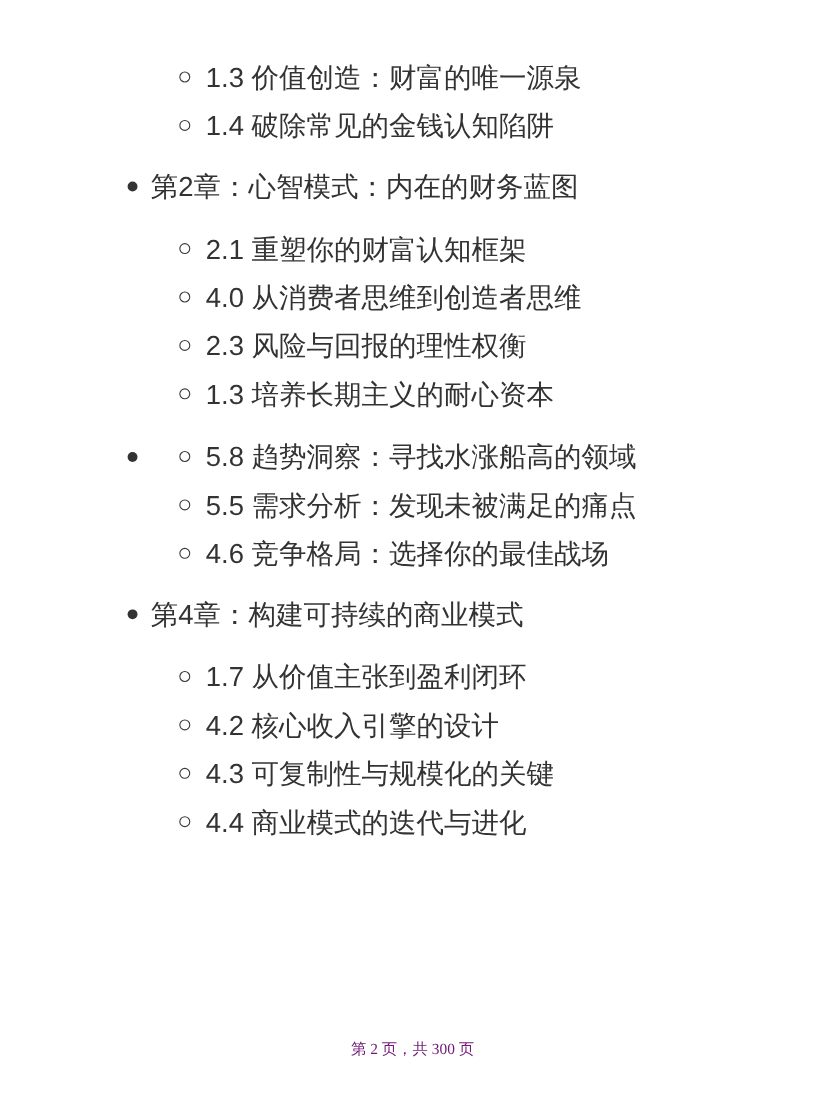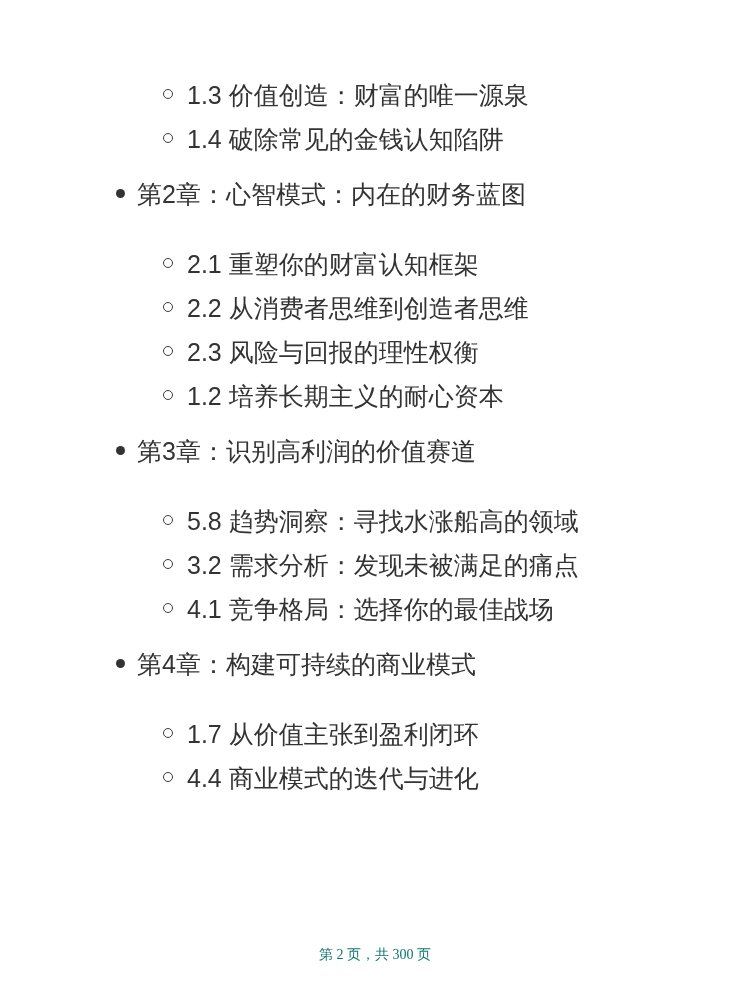--- a/index.html
+++ b/index.html
@@ -12,21 +12,21 @@
     height: 1000px;
     overflow: hidden;
     font-family: "Liberation Sans", sans-serif;
     color: #333333;
   }
   .page {
     position: relative;
     box-sizing: border-box;
     width: 750px;
     height: 1000px;
-    padding: 68px 40px 0 137px;
+    padding: 44px 40px 0 137px;
   }
   ul {
     list-style: none;
     margin: 0;
     padding: 0;
   }
   li {
     position: relative;
     font-size: 25px;
     line-height: 34px;
@@ -55,60 +55,62 @@
     content: "";
     position: absolute;
     left: -21px;
     top: 12px;
     width: 9px;
     height: 9px;
     border-radius: 50%;
     background: #333333;
   }
   .chapters .sections {
-    margin-top: 36px;
+    margin-top: 23px;
   }
   .chapter-title {
     display: inline;
   }
   .page-footer {
     position: absolute;
     left: 0;
     right: 0;
     top: 945px;
     text-align: center;
     font-family: "Liberation Serif", serif;
     font-size: 14px;
     line-height: 20px;
-    color: #0f766e;
+    color: #701a75;
   }
 </style>
 </head>
 <body>
 
 <main class="page">
   <section>
     <ul class="sections leading">
         <li>1.3 价值创造：财富的唯一源泉</li>
         <li>1.4 破除常见的金钱认知陷阱</li>
       </ul>
     <ul class="chapters">
         <li><span class="chapter-title">第2章：心智模式：内在的财务蓝图</span><ul class="sections">
             <li>2.1 重塑你的财富认知框架</li>
-            <li>2.2 从消费者思维到创造者思维</li>
+            <li>4.0 从消费者思维到创造者思维</li>
             <li>2.3 风险与回报的理性权衡</li>
-            <li>1.2 培养长期主义的耐心资本</li>
+            <li>1.3 培养长期主义的耐心资本</li>
           </ul></li>
-        <li><span class="chapter-title">第3章：识别高利润的价值赛道</span><ul class="sections">
+        <li><ul class="sections">
             <li>5.8 趋势洞察：寻找水涨船高的领域</li>
-            <li>3.2 需求分析：发现未被满足的痛点</li>
-            <li>4.1 竞争格局：选择你的最佳战场</li>
+            <li>5.5 需求分析：发现未被满足的痛点</li>
+            <li>4.6 竞争格局：选择你的最佳战场</li>
           </ul></li>
         <li><span class="chapter-title">第4章：构建可持续的商业模式</span><ul class="sections">
             <li>1.7 从价值主张到盈利闭环</li>
+            <li>4.2 核心收入引擎的设计</li>
+            <li>4.3 可复制性与规模化的关键</li>
             <li>4.4 商业模式的迭代与进化</li>
           </ul></li>
       </ul>
   </section>
   <footer class="page-footer">
     <span>第 2 页，共 300 页</span>
   </footer>
 </main>
 
 </body></html>

